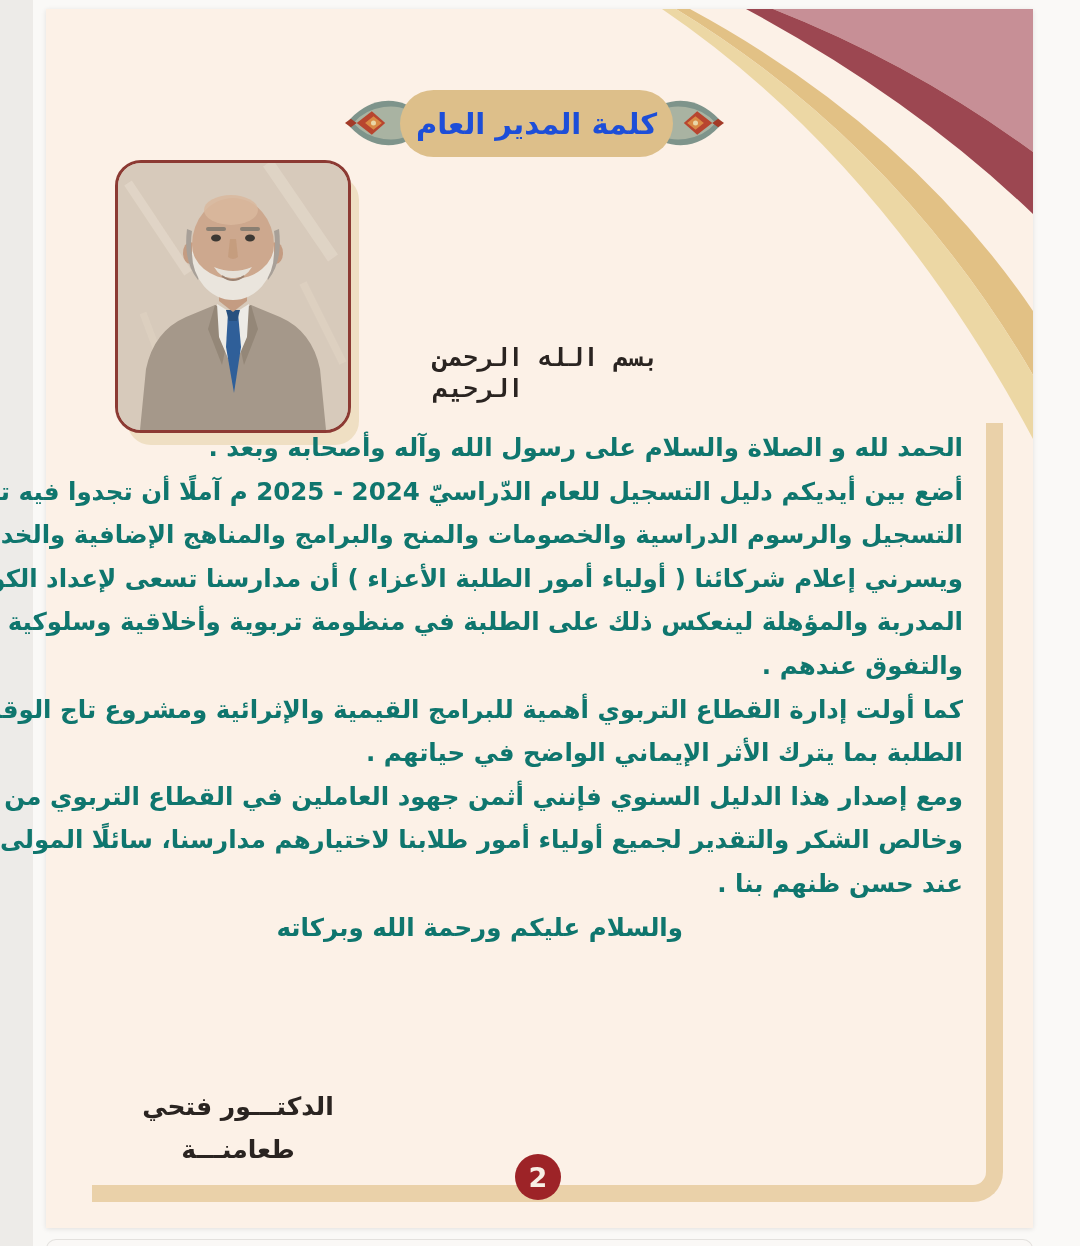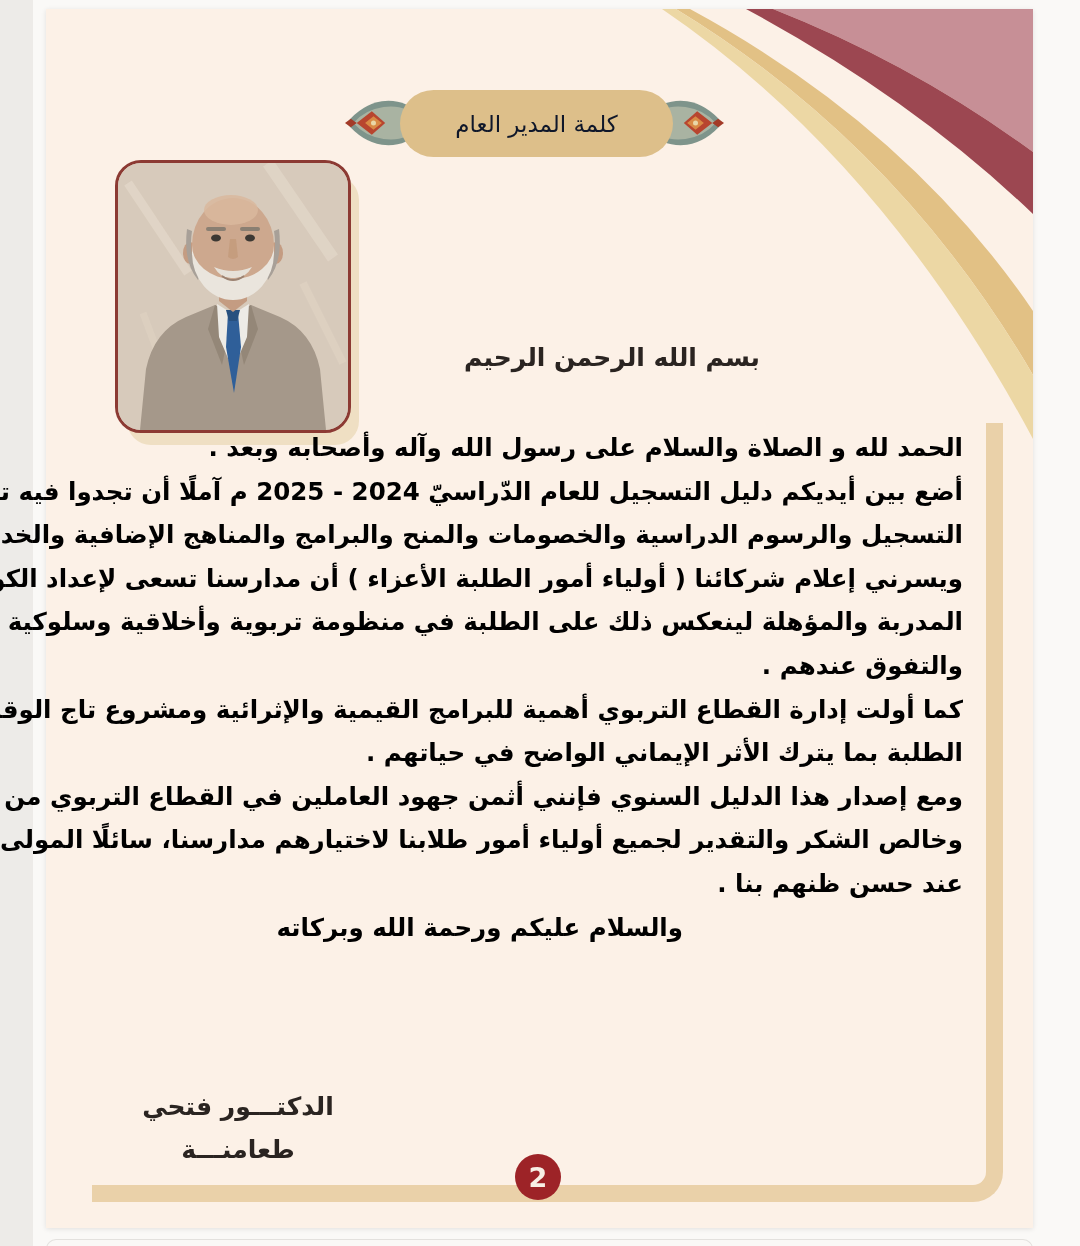--- a/index.html
+++ b/index.html
@@ -11,28 +11,28 @@
   .corner-svg{position:absolute;top:0;right:0;width:420px;height:470px;display:block;}
   .bottom-frame{position:absolute;left:46px;top:414px;width:911px;height:779px;
         border-right:17px solid #ead1a9;border-bottom:17px solid #ead1a9;
         border-bottom-right-radius:30px;box-sizing:border-box;}
   .photo{position:absolute;left:69px;top:151px;width:230px;height:267px;
         border:3px solid #8c3a33;border-radius:26px;overflow:hidden;
         box-shadow:10px 14px 0 -2px #efdfc3;background:#d7cabb;}
   .photo svg{display:block;width:100%;height:100%;}
   .banner{position:absolute;left:354px;top:81px;width:273px;height:67px;background:#ddbf8a;
         border-radius:34px;display:flex;align-items:center;justify-content:center;
-        color:#0f172a;font-size:23px;font-weight:normal;z-index:2;}
+        color:#1d4ed8;font-size:29px;font-weight:bold;z-index:2;}
   .orn{position:absolute;top:86px;width:62px;height:56px;z-index:1;}
   .orn.left{left:299px;}
   .orn.right{left:616px;transform:scaleX(-1);}
-  .bismillah{position:absolute;left:387px;top:334px;width:327px;text-align:right;
-        direction:rtl;font-weight:bold;font-size:25px;color:#2a2421;}
+  .bismillah{position:absolute;left:387px;top:334px;width:327px;text-align:left;
+        direction:rtl;font-weight:bold;font-size:25px;color:#2a2421;font-family:Liberation Mono, monospace;}
   .body-text{position:absolute;left:49px;top:417px;width:868px;direction:rtl;
-        font-weight:bold;font-size:24.5px;color:#000000;line-height:43.6px;}
+        font-weight:bold;font-size:24.5px;color:#0f766e;line-height:43.6px;}
   .body-text .bline{white-space:nowrap;}
   .body-text .closing{padding-right:280px;white-space:nowrap;}
   .signature{position:absolute;left:67px;top:1076px;width:250px;text-align:center;
         direction:rtl;font-weight:bold;font-size:25px;line-height:43px;color:#2a2421;}
   .page-badge{position:absolute;left:469px;top:1145px;width:46px;height:46px;border-radius:50%;
         background:#9d2327;color:#f7efe5;display:flex;align-items:center;justify-content:center;
         font-size:27px;font-weight:bold;z-index:3;}
   .next-page{position:absolute;left:46px;top:1239px;width:985px;height:10px;background:#faf8f6;
         border:1px solid #e3e1de;border-bottom:none;border-radius:10px 10px 0 0;}
 </style>

